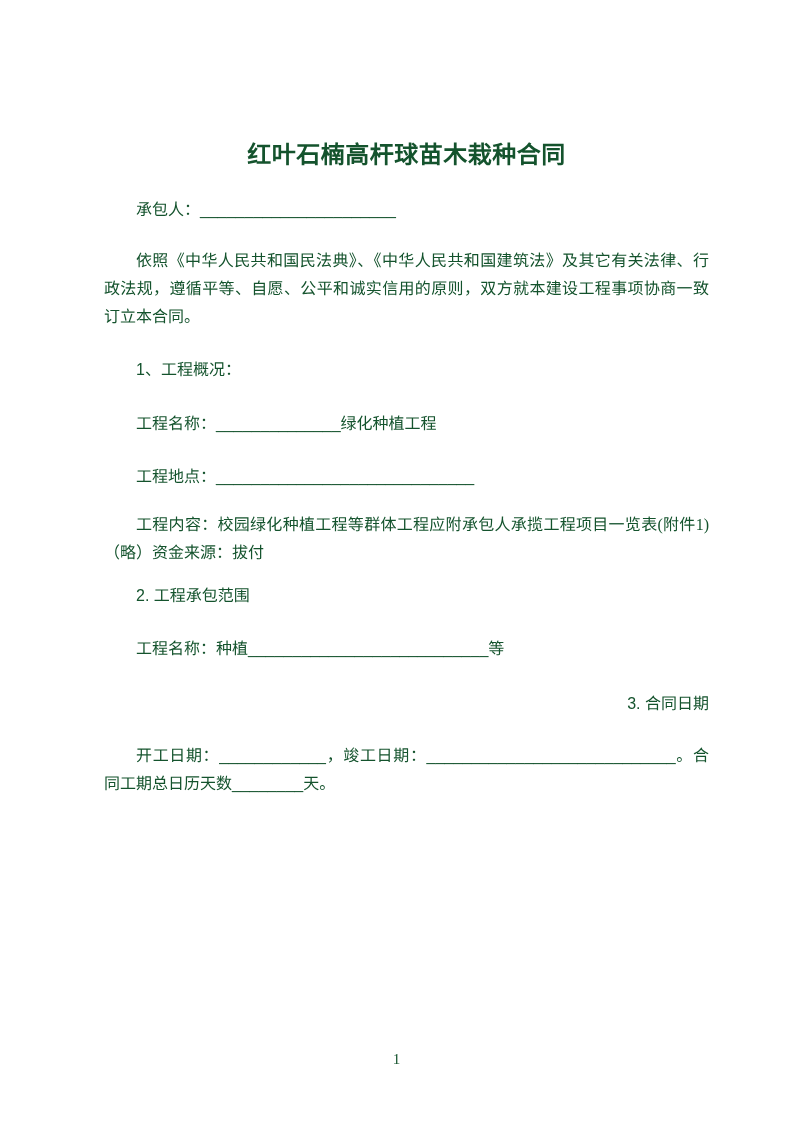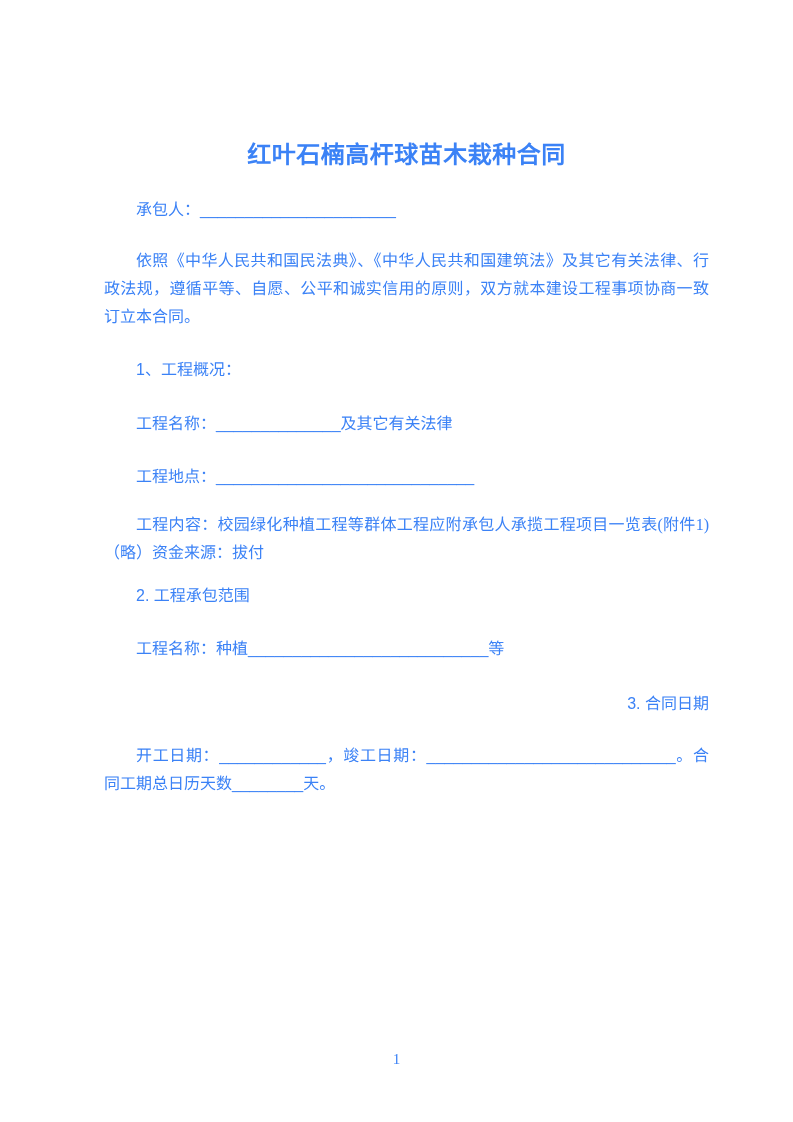--- a/index.html
+++ b/index.html
@@ -5,21 +5,21 @@
   html, body {
     margin: 0;
     padding: 0;
     background: #ffffff;
   }
   .page {
     position: relative;
     width: 793px;
     height: 1122px;
     background: #ffffff;
-    color: #3b82f6;
+    color: #14532d;
     font-family: "Liberation Sans", sans-serif;
     font-size: 16px;
     overflow: hidden;
   }
   .content {
     position: absolute;
     top: 0;
     left: 104px;
     right: 84px;
   }
@@ -77,21 +77,21 @@
 
     <h1 class="title">红叶石楠高杆球苗木栽种合同</h1>
 
 
     <p class="line mt-party-b"><span>承包人：</span><span class="blank">______________________</span></p>
 
     <p class="para mt-preamble">依照《中华人民共和国民法典》、《中华人民共和国建筑法》及其它有关法律、行政法规，遵循平等、自愿、公平和诚实信用的原则，双方就本建设工程事项协商一致订立本合同。</p>
 
     <p class="heading mt-s1">1、工程概况：</p>
 
-    <p class="line mt-name"><span>工程名称：</span><span class="blank">______________</span><span>及其它有关法律</span></p>
+    <p class="line mt-name"><span>工程名称：</span><span class="blank">______________</span><span>绿化种植工程</span></p>
 
     <p class="line mt-site"><span>工程地点：</span><span class="blank">_____________________________</span></p>
 
     <p class="para mt-content">工程内容：校园绿化种植工程等群体工程应附承包人承揽工程项目一览表(附件1)（略）资金来源：拔付</p>
 
     <p class="heading mt-s2">2. 工程承包范围</p>
 
     <p class="line mt-scope"><span>工程名称：种植</span><span class="blank">___________________________</span><span>等</span></p>
 
     <p class="heading mt-s3">3. 合同日期</p>

